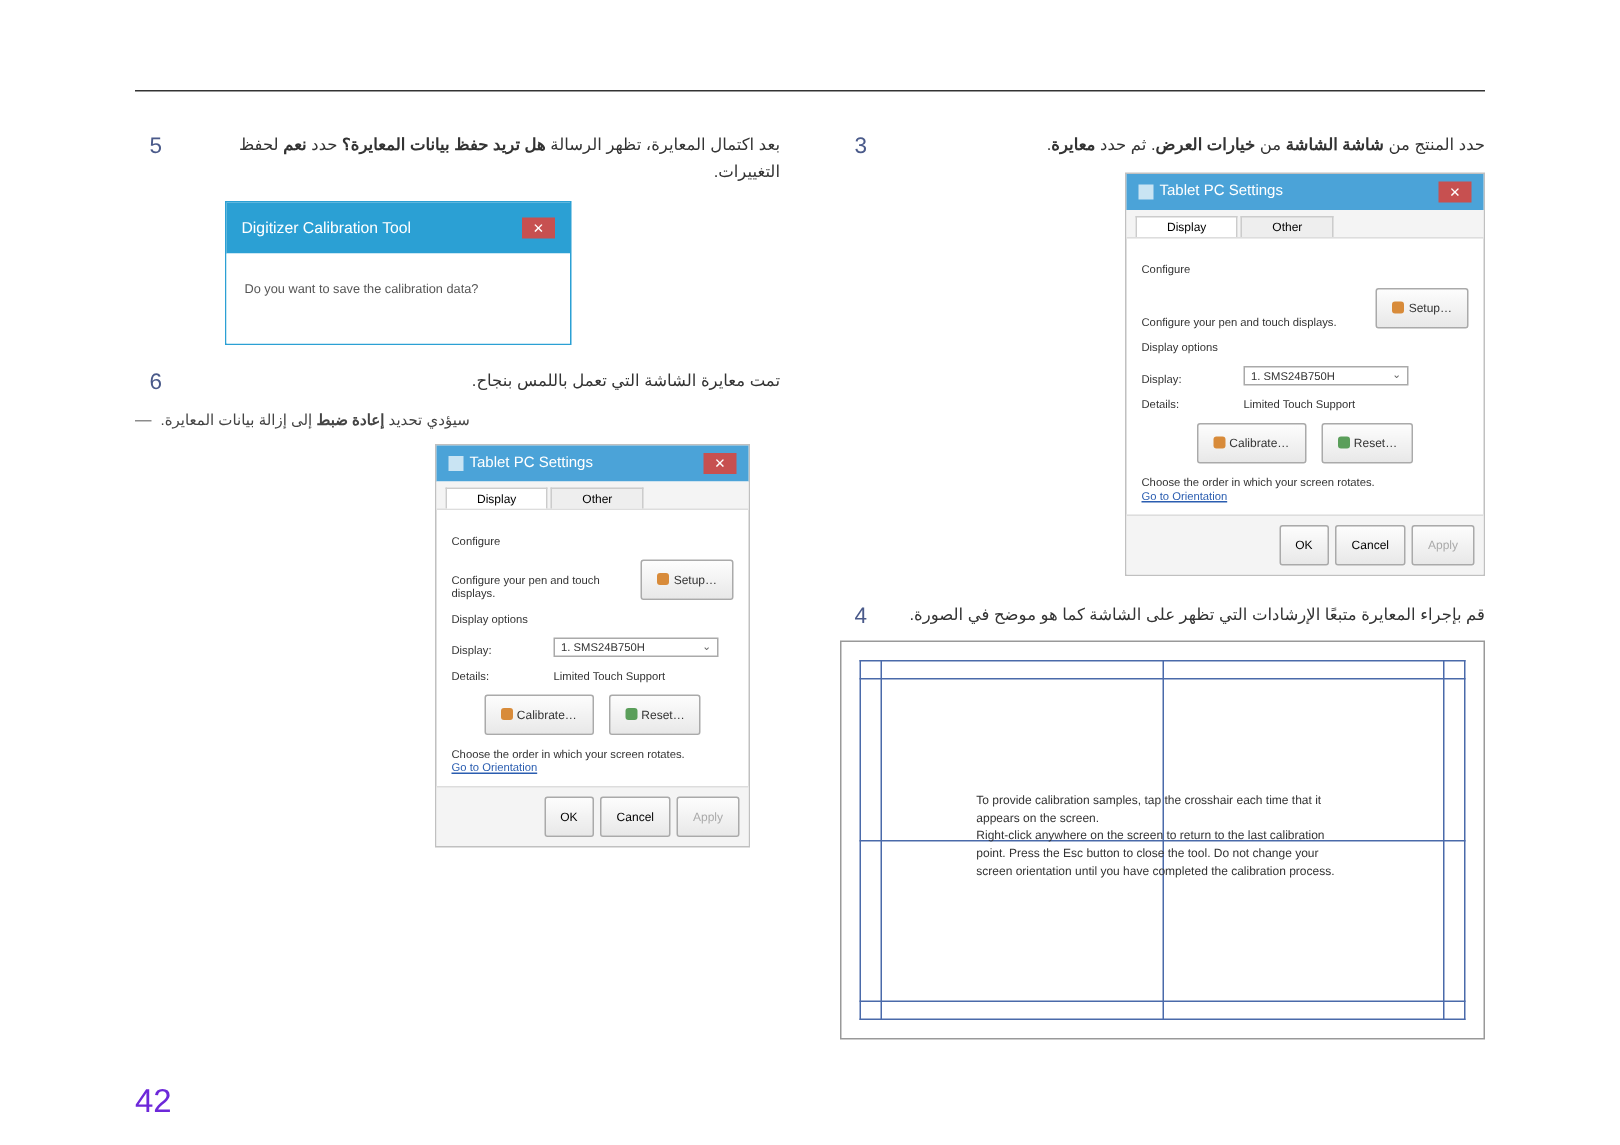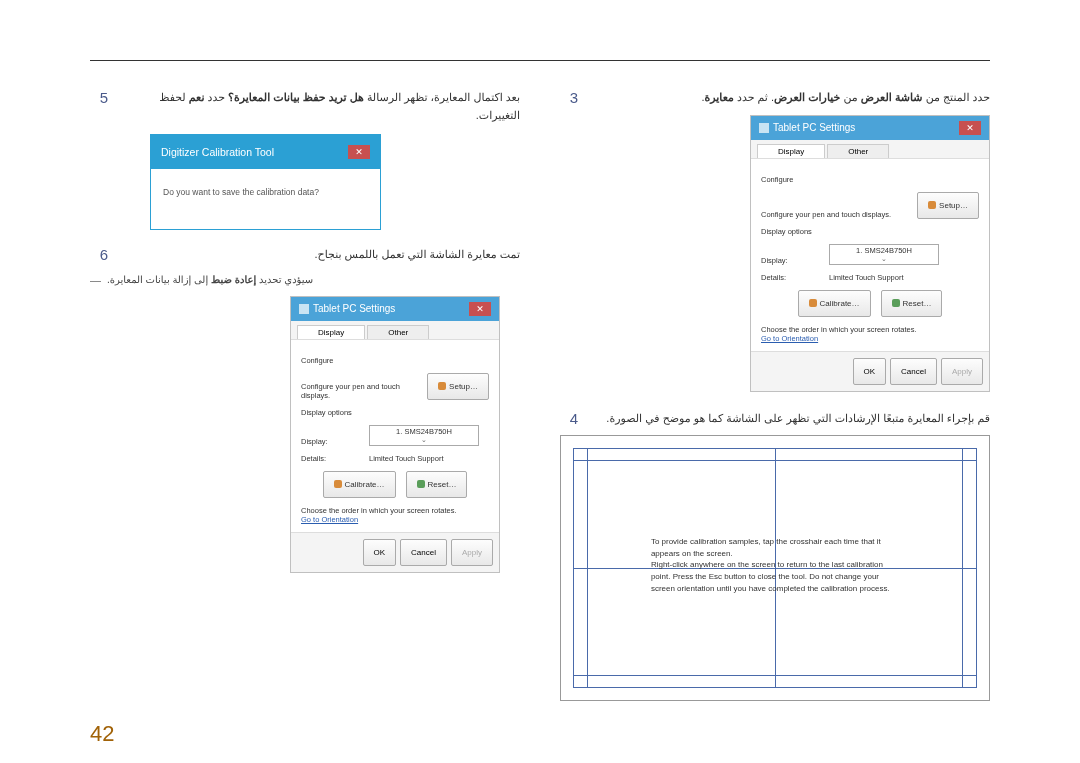--- a/index.html
+++ b/index.html
@@ -23,21 +23,21 @@
 .tabs { display: flex; gap: 2px; padding: 4px 6px 0 6px; background: #f4f4f4; border-bottom: 1px solid #ddd; }
 .tab { padding: 2px 20px; font-size: 8px; background: #fff; border: 1px solid #ccc; border-bottom: none; }
 .tab.inactive { background: #eee; }
 .cfg-row { display: flex; align-items: flex-end; margin: 8px 0; gap: 8px; }
 .cfg-label { font-size: 7.5px; color: #333; width: 60px; }
 .cfg-text { font-size: 7.5px; color: #333; flex: 1; }
 .btn { background: linear-gradient(#fdfdfd,#e8e8e8); border: 1px solid #aaa; border-radius: 2px; padding: 8px 10px; font-size: 8px; cursor: pointer; display: inline-flex; align-items: center; gap: 3px; }
 .btn .bicon { width: 8px; height: 8px; background: #d88b3a; border-radius: 2px; }
 .btn .bicon.g { background: #5a9e5a; }
 .btn:disabled { color: #999; }
-.select { border: 1px solid #aaa; padding: 1px 4px; font-size: 7.5px; width: 110px; display: flex; justify-content: space-between; align-items: center; flex-direction: column; }
+.select { border: 1px solid #aaa; padding: 1px 4px; font-size: 7.5px; width: 110px; display: flex; justify-content: space-between; align-items: center; }
 .select .chev { font-size: 7px; color: #666; }
 .orientation-note { font-size: 7.5px; color: #333; margin-top: 6px; }
 .link { color: #2a5db0; text-decoration: underline; font-size: 7.5px; cursor: pointer; }
 .dialog-footer { padding: 6px; display: flex; justify-content: flex-end; gap: 4px; background: #f4f4f4; border-top: 1px solid #ddd; }
 
 .calib-dialog { width: 231px; margin: 10px auto 16px 60px; border: 1px solid #2ba0d4; }
 .calib-title { background: #2ba0d4; color: #fff; padding: 10px 10px; font-size: 10.5px; display: flex; justify-content: space-between; align-items: center; }
 .calib-body { background: #fff; padding: 18px 12px 14px; text-align: center; }
 .calib-body p { font-size: 8.5px; color: #555; margin-bottom: 18px; text-align: left; }
 .calib-btns { display: flex; gap: 10px; justify-content: center; }
@@ -45,21 +45,21 @@
 
 .note-row { display: flex; flex-direction: row-reverse; gap: 6px; direction: rtl; margin-top: 10px; }
 .note-dash { color: #666; font-size: 11px; }
 .note-text { font-size: 10px; color: #444; direction: rtl; }
 
 .calib-screen { border: 1px solid #999; height: 266px; width: 100%; position: relative; background: #fff; margin-top: 6px; }
 .calib-screen .cross-v { position: absolute; background: #4a6aaa; width: 1px; top: 12px; bottom: 12px; }
 .calib-screen .cross-h { position: absolute; background: #4a6aaa; height: 1px; left: 12px; right: 12px; }
 .calib-msg { position: absolute; left: 50%; top: 100px; transform: translateX(-50%); font-size: 8px; color: #333; width: 58%; line-height: 1.45; }
 
-.pagenum { position: absolute; left: 90px; bottom: 16px; font-size: 22px; color: #a16207; font-weight: 300; }
+.pagenum { position: absolute; left: 90px; bottom: 16px; font-size: 22px; color: #6d28d9; font-weight: 300; }
 </style>
 </head>
 <body>
 
 <div class="page">
   <div class="topline"></div>
   <div class="columns">
 
     <div class="col">
 
@@ -147,21 +147,21 @@
         </div>
       </div>
 
     </div>
 
     <div class="col">
 
       <div class="step">
         <span class="stepnum">3</span>
         <span class="steptext">
-          <span>حدد المنتج من </span><b>شاشة العرض</b><span> من </span><b>خيارات العرض</b><span>. ثم حدد </span><b>معايرة</b><span>.</span>
+          <span>حدد المنتج من </span><b>شاشة الشاشة</b><span> من </span><b>خيارات العرض</b><span>. ثم حدد </span><b>معايرة</b><span>.</span>
         </span>
       </div>
 
       <div class="dialog">
         <div class="dialog-titlebar">
           <span style="display:flex;align-items:center;gap:4px">
               <span class="ticon"></span>
               <span>Tablet PC Settings</span>
             </span>
           <span class="dialog-close">✕</span>

